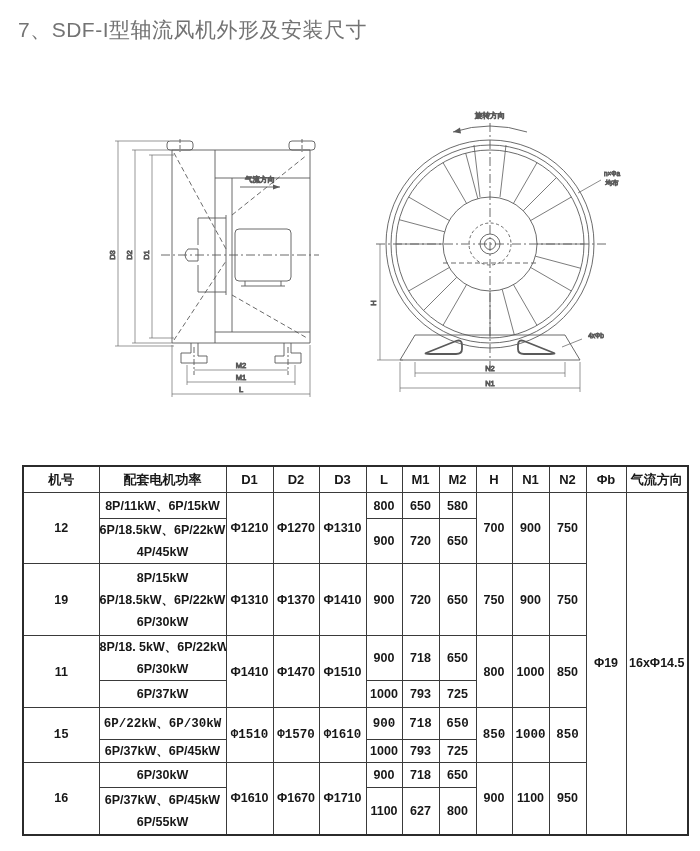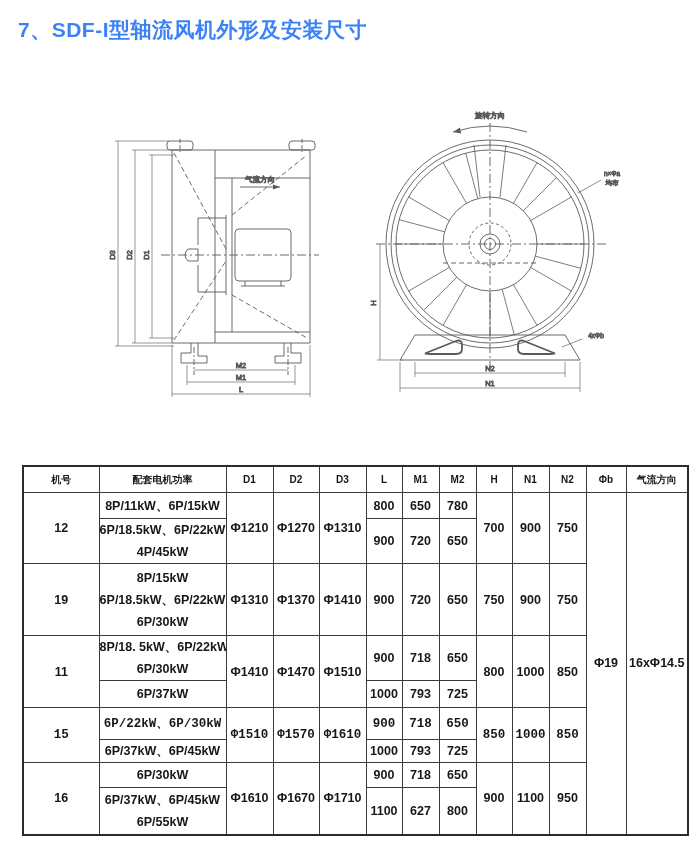--- a/index.html
+++ b/index.html
@@ -3,39 +3,39 @@
 <meta charset="utf-8">
 <style>
   html,body{margin:0;padding:0;}
   body{
     width:700px;height:851px;background:#ffffff;
     font-family:"Liberation Sans","DejaVu Sans",sans-serif;
     position:relative;color:#1c1c1c;overflow:hidden;
   }
   .page-title{
     position:absolute;left:18px;top:16px;
-    font-size:21px;font-weight:bold;color:#3b82f6;letter-spacing:0.5px;
+    font-size:21px;font-weight:normal;color:#737373;letter-spacing:0.5px;
   }
   .drawing{position:absolute;}
   #side-view{left:95px;top:103px;}
   #front-view{left:368px;top:103px;}
   svg line,svg path,svg rect,svg circle,svg polyline,svg ellipse{vector-effect:non-scaling-stroke;}
   svg text{fill:#3c3c3c;font-family:"Liberation Sans","DejaVu Sans",sans-serif;}
   .dims-table{
     position:absolute;left:22px;top:465px;width:656px;
     border-collapse:collapse;table-layout:fixed;
     border:2px solid #2b2b2b;
   }
   .dims-table th,.dims-table td{
     border:1px solid #3a3a3a;
     text-align:center;vertical-align:middle;
     font-size:12.5px;font-weight:bold;color:#171717;
     padding:0;overflow:hidden;
   }
-  .dims-table th{font-size:10px;height:25px;}
+  .dims-table th{font-size:13px;height:25px;}
   .power-line{line-height:22px;white-space:nowrap;}
 </style>
 </head>
 <body>
 
 <div class="page-title">7、SDF-I型轴流风机外形及安装尺寸</div>
 
 <svg id="side-view" class="drawing" width="270" height="305" viewBox="0 0 270 305" fill="none" stroke="#5a5a5a" stroke-width="0.9">
 
   <rect x="77" y="47" width="138" height="193"></rect>
@@ -227,21 +227,21 @@
       <tr style="height: 26px;">
         <td rowspan="2">12</td>
         <td>
           <div class="power-line">8P/11kW、6P/15kW</div>
         </td>
         <td rowspan="2">Φ1210</td>
         <td rowspan="2">Φ1270</td>
         <td rowspan="2">Φ1310</td>
         <td>800</td>
         <td>650</td>
-        <td>780</td>
+        <td>580</td>
         <td rowspan="2">700</td>
         <td rowspan="2">900</td>
         <td rowspan="2">750</td>
         <td rowspan="9">Φ19</td>
         <td rowspan="9">16xΦ14.5</td>
       </tr>
       <tr style="height: 43px;">
         <td>
           <div class="power-line">6P/18.5kW、6P/22kW</div>
           <div class="power-line">4P/45kW</div>

